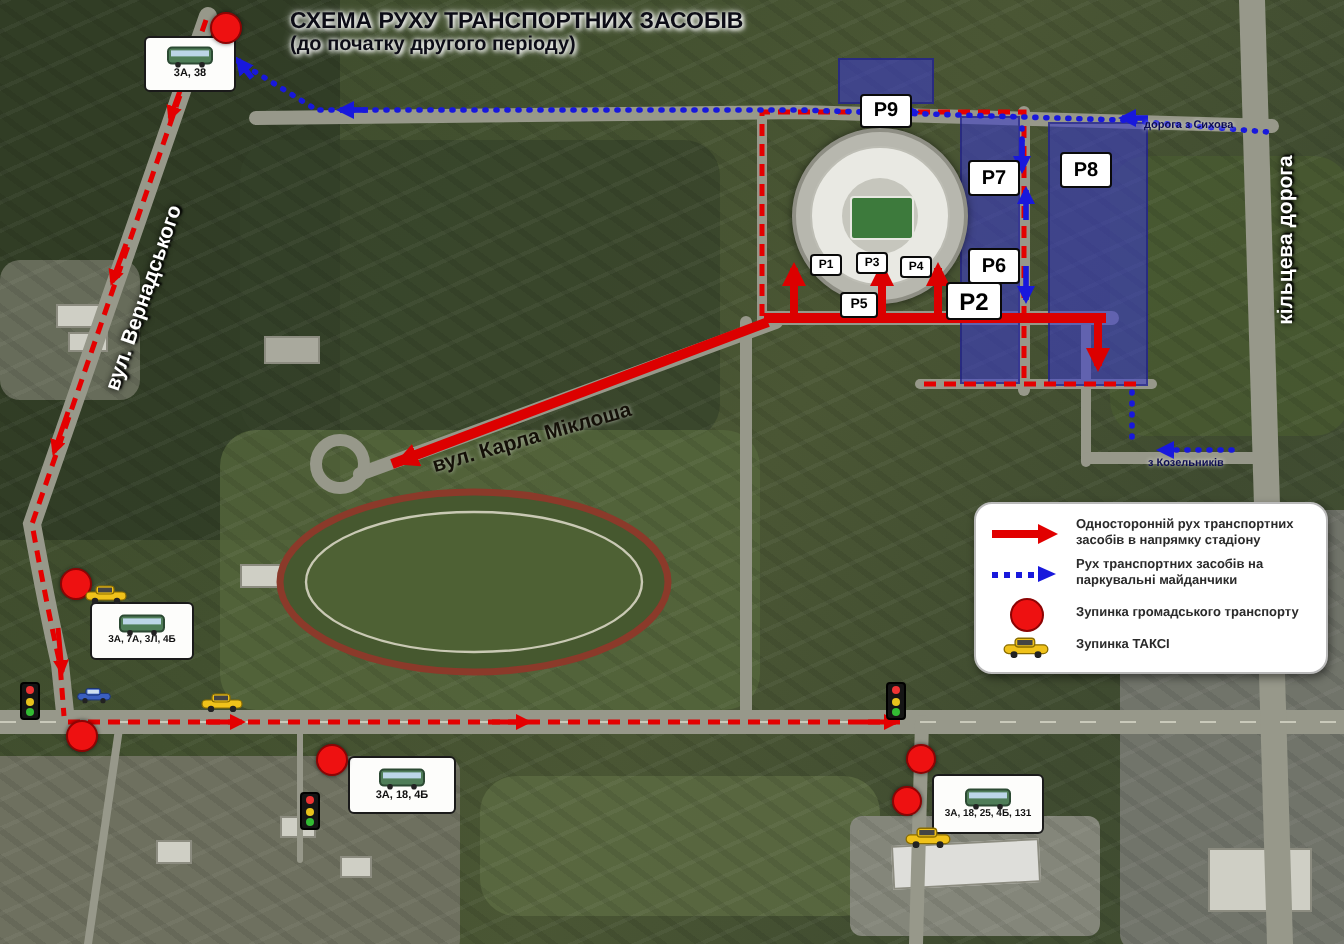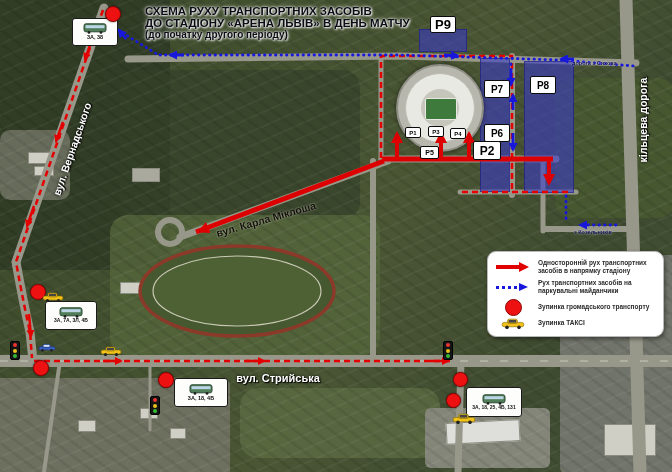--- a/index.html
+++ b/index.html
@@ -163,21 +163,21 @@
       <path d="M184,55 L170,55" marker-end="url(#aB)"></path>
       <path d="M444,55 L458,56" marker-end="url(#aB)"></path>
       <path d="M574,59 L561,59" marker-end="url(#aB)"></path>
       <path d="M511,70 L511,85" marker-end="url(#aB)"></path>
       <path d="M513,110 L513,95" marker-end="url(#aB)"></path>
       <path d="M513,133 L513,150" marker-end="url(#aB)"></path>
       <path d="M616,225 L580,225" stroke-dasharray="0.5 5" stroke-linecap="round" marker-end="url(#aB)"></path>
     </g>
   </svg>
 
-  <div class="chip" style="left:430px;top:16px;width:24px;height:15px;font-size:13px;text-align:center;">
+  <div class="chip" style="left:430px;top:47px;width:24px;height:15px;font-size:10px;text-align:center;">
       <span>P9</span>
     </div>
   <div class="chip" style="left:484px;top:80px;width:24px;height:16px;font-size:10px;">
       <span>P7</span>
     </div>
   <div class="chip" style="left:530px;top:76px;width:24px;height:16px;font-size:10px;">
       <span>P8</span>
     </div>
   <div class="chip" style="left:484px;top:124px;width:24px;height:16px;font-size:10px;">
       <span>P6</span>
@@ -193,27 +193,25 @@
     </div>
   <div class="chip" style="left:428px;top:126px;width:14px;height:9px;font-size:6px;border-width:1px;">
       <span>P3</span>
     </div>
   <div class="chip" style="left:450px;top:128px;width:14px;height:9px;font-size:6px;border-width:1px;">
       <span>P4</span>
     </div>
 
   <div class="title" style="left:145px;top:5px;width:380px;">
     <div style="font-size:11.5px;">СХЕМА РУХУ ТРАНСПОРТНИХ ЗАСОБІВ</div>
-    <div style="font-size:11.5px;">ДО СТАДІОНУ «АРЕНА ЛЬВІВ» В ДЕНЬ МАТЧУ</div>
     <div style="font-size:10px;">(до початку другого періоду)</div>
   </div>
 
   <div class="street" style="left:-3px;top:143px;width:150px;font-size:10.5px;transform:rotate(-71deg);">вул. Вернадського</div>
   <div class="street" style="left:191px;top:213px;width:150px;font-size:10.5px;transform:rotate(-16deg);color:#141008;text-shadow:0 0 2px rgba(255,255,255,.65);">вул. Карла Міклоша</div>
-  <div class="street" style="left:208px;top:372px;width:140px;font-size:11px;">вул. Стрийська</div>
   <div class="street" style="left:583px;top:114px;width:120px;font-size:10.5px;transform:rotate(-90deg);">кільцева дорога</div>
 
   <div class="note" style="left:572px;top:60px;font-size:5.5px;">дорога з Сихова</div>
   <div class="note" style="left:574px;top:229px;font-size:5.5px;">з Козельників</div>
 
   <div class="bus-sign" style="left:72px;top:18px;width:40px;height:24px;">
     <svg width="26" height="11" viewBox="0 0 24 11">
         <rect x="1" y="0.8" width="22" height="8" rx="2" fill="#4f7d58" stroke="#2c4a33"></rect>
         <rect x="2.5" y="2.2" width="19" height="3" fill="#bcd6e8"></rect>
         <circle cx="6" cy="9.4" r="1.4" fill="#222"></circle>

